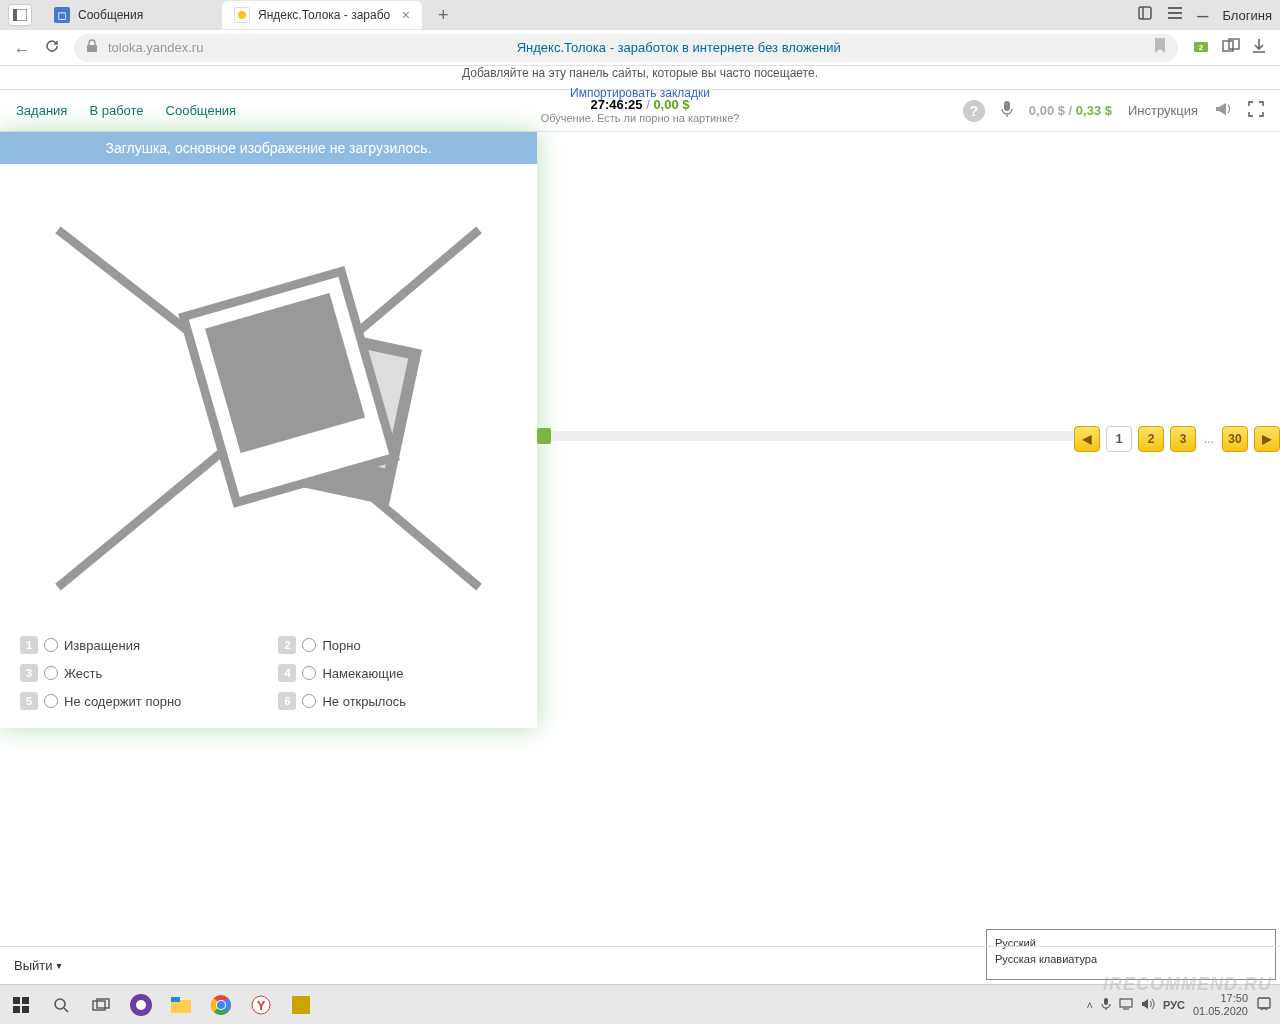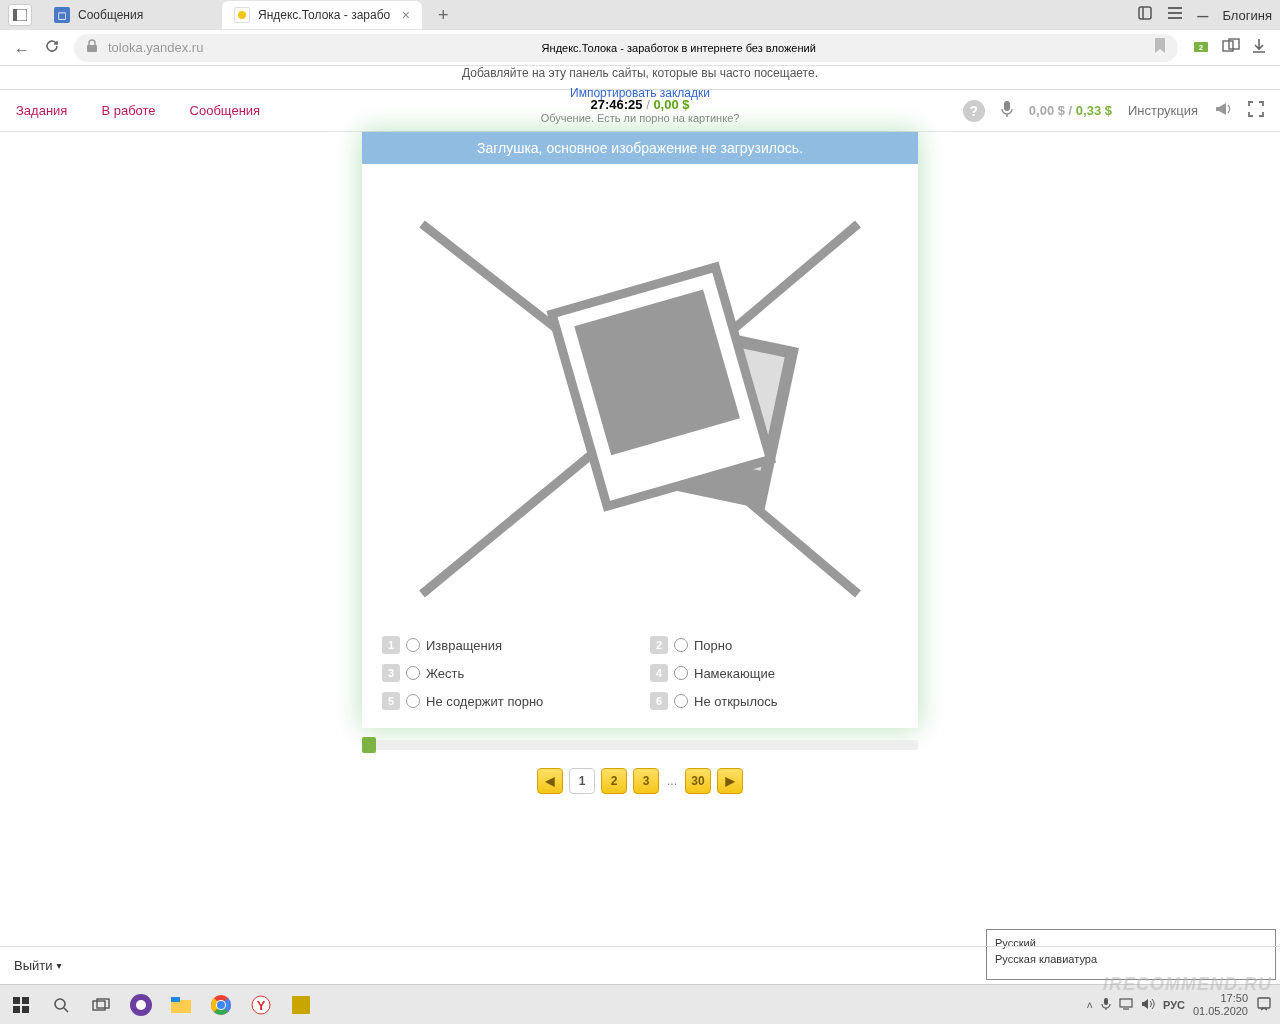--- a/index.html
+++ b/index.html
@@ -13,43 +13,43 @@
 .tab.active { background: #fff; width: 200px; }
 .tab-favicon { width: 16px; height: 16px; border-radius: 2px; display: flex; align-items: center; justify-content: center; font-size: 11px; }
 .tab-close { color: #888; font-size: 14px; margin-left: auto; }
 .tab-add { margin-left: 8px; color: #666; font-size: 18px; padding: 0 8px; }
 .browser-tabs-right { margin-left: auto; display: flex; gap: 14px; align-items: center; color: #555; font-size: 16px; }
 
 .browser-addr { height: 36px; background: #fff; border-bottom: 1px solid #e0e0e0; display: flex; align-items: center; padding: 0 14px; gap: 14px; }
 .nav-icon { color: #666; font-size: 16px; cursor: pointer; }
 .addr-bar { flex: 1; height: 28px; background: #f1f1f1; border-radius: 14px; display: flex; align-items: center; padding: 0 12px; gap: 10px; font-size: 13px; color: #888; }
 .addr-url { color: #999; }
-.page-title-bar { flex: 1; text-align: center; color: #000000; font-size: 11px; }
+.page-title-bar { flex: 1; text-align: center; color: #0369a1; font-size: 13px; }
 .addr-right-icons { display: flex; gap: 12px; align-items: center; color: #777; }
 
 .bookmark-bar { height: 24px; font-size: 12px; color: #555; display: flex; align-items: center; padding: 0 12px; gap: 6px; border-bottom: 1px solid #ddd; flex-direction: column; }
 .bookmark-bar a { color: #3366cc; }
 
 
 .toloka-header { height: 42px; border-bottom: 1px solid #e5e5e5; display: flex; align-items: center; padding: 0 16px; }
-.toloka-nav { display: flex; gap: 34px; font-size: 13px; color: #be185d; }
+.toloka-nav { display: flex; gap: 22px; font-size: 13px; color: #0f766e; }
 .toloka-center { position: absolute; left: 50%; transform: translateX(-50%); text-align: center; }
 .timer-row { font-size: 13px; font-weight: bold; }
 .timer-row .sep { color: #999; font-weight: normal; }
 .timer-row .money { color: #5fa617; }
 .task-name { font-size: 11px; color: #888; }
 .toloka-right { margin-left: auto; display: flex; align-items: center; gap: 16px; font-size: 13px; }
 .help-circle { width: 22px; height: 22px; background: #ccc; border-radius: 50%; color: #fff; display: flex; align-items: center; justify-content: center; font-weight: bold; font-size: 14px;}
 .earnings { color: #aaa; font-weight: bold; }
 .earnings .green { color: #7cb342; }
 .instr { color: #737373; }
 .announce-icon { color: #999; font-size: 16px; }
 
 
-.task-area { display: flex; flex-direction: column; align-items: center; padding-top: 0; }
+.task-area { display: flex; align-items: center; padding-top: 0; }
 .task-card { width: 556px; background: #fff; box-shadow: 0 0 25px rgba(76, 175, 80, 0.4); position: relative; }
 .nosuccess-banner { background: #8fbce0; color: #fff; text-align: center; padding: 8px; font-size: 14px; }
 .placeholder-img { width: 100%; height: 460px; background: #fff; display: flex; align-items: center; justify-content: center; position: relative; }
 .placeholder-img svg { width: 100%; height: 100%; }
 
 
 .options-grid { display: grid; grid-template-columns: 1fr 1fr; gap: 10px 20px; padding: 12px 20px 18px; }
 .option { display: flex; align-items: center; gap: 6px; font-size: 13px; color: #444; }
 .key-badge { width: 18px; height: 18px; background: #d5d5d5; border-radius: 3px; color: #fff; font-size: 11px; display: flex; align-items: center; justify-content: center; font-weight: bold; }
 .radio { width: 14px; height: 14px; border: 1.5px solid #999; border-radius: 50%; }

